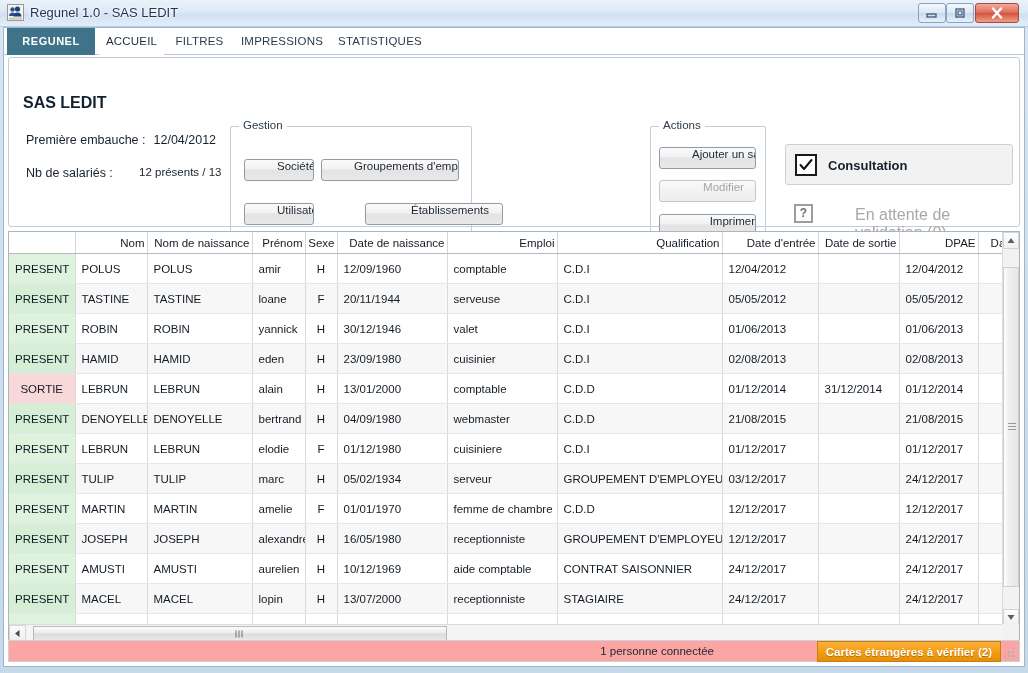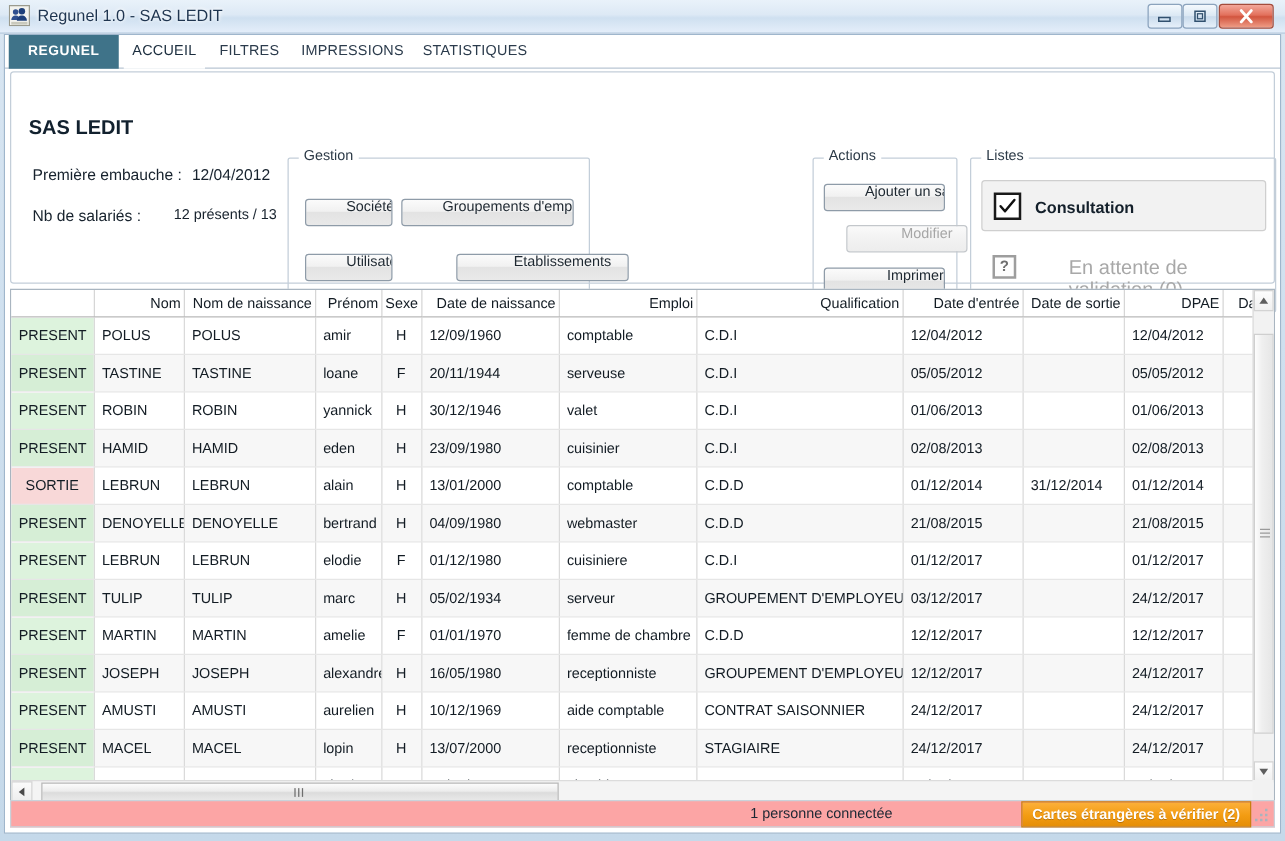--- a/index.html
+++ b/index.html
@@ -97,21 +97,21 @@
     white-space:nowrap;overflow:hidden;padding-left:32px;
   }
   .btn.disabled{color:#a6a6a6;border-color:#c3c7cb;
     background:linear-gradient(to bottom,#fafafa,#f2f2f2 50%,#ededed);}
 
   #btn-societes{left:235px;top:101px;width:70px;height:22px;}
   #btn-groupements{left:312px;top:101px;width:138px;height:22px;}
   #btn-utilisateurs{left:235px;top:145px;width:70px;height:22px;}
   #btn-etablissements{left:312px;top:145px;width:138px;height:22px;margin-left:44px;}
   #btn-ajouter{left:650px;top:89px;width:97px;height:22px;}
-  #btn-modifier{left:650px;top:122px;width:97px;height:22px;margin-left:18px;}
+  #btn-modifier{left:650px;top:122px;width:97px;height:22px;}
   #btn-imprimer{left:650px;top:156px;width:97px;height:22px;text-align:right;}
 
   
   #list-consultation{
     position:absolute;left:776px;top:86px;width:228px;height:41px;
     background:#f2f2f2;border:1px solid #cfcfcf;border-radius:3px;
     box-sizing:border-box;cursor:default;
   }
   #chk-consultation{
     position:absolute;left:9px;top:9px;width:22px;height:22px;
@@ -269,23 +269,20 @@
       <div class="btn" id="btn-utilisateurs">Utilisateurs</div>
       <div class="btn" id="btn-etablissements">Établissements</div>
 
       <div class="groupbox" id="gb-actions">
         <span class="grouplabel">Actions</span>
       </div>
       <div class="btn" id="btn-ajouter">Ajouter un salarié</div>
       <div class="btn disabled" id="btn-modifier">Modifier</div>
       <div class="btn" id="btn-imprimer">Imprimer</div>
 
-      <div class="groupbox" id="gb-listes">
-        <span class="grouplabel">Listes</span>
-      </div>
       <div id="list-consultation">
         <span id="chk-consultation">
           <svg width="14" height="14" viewBox="0 0 14 14">
               <path d="M1.5 7 L5 11 L12.5 2" stroke="#111111" stroke-width="2" fill="none" stroke-linecap="round" stroke-linejoin="round"></path>
             </svg>
         </span>
         <span id="lbl-consultation">Consultation</span>
       </div>
       <div id="row-attente">
         <span id="chk-attente">?</span>

